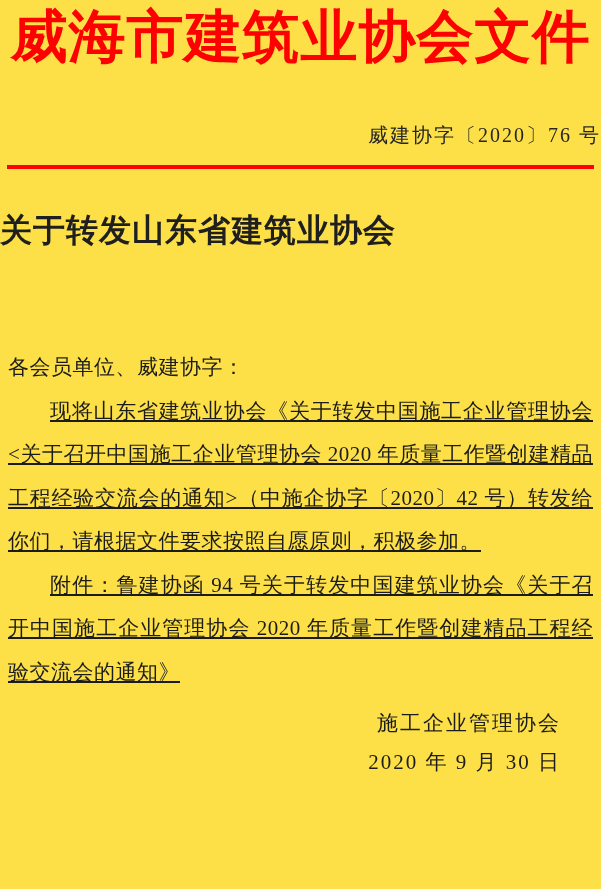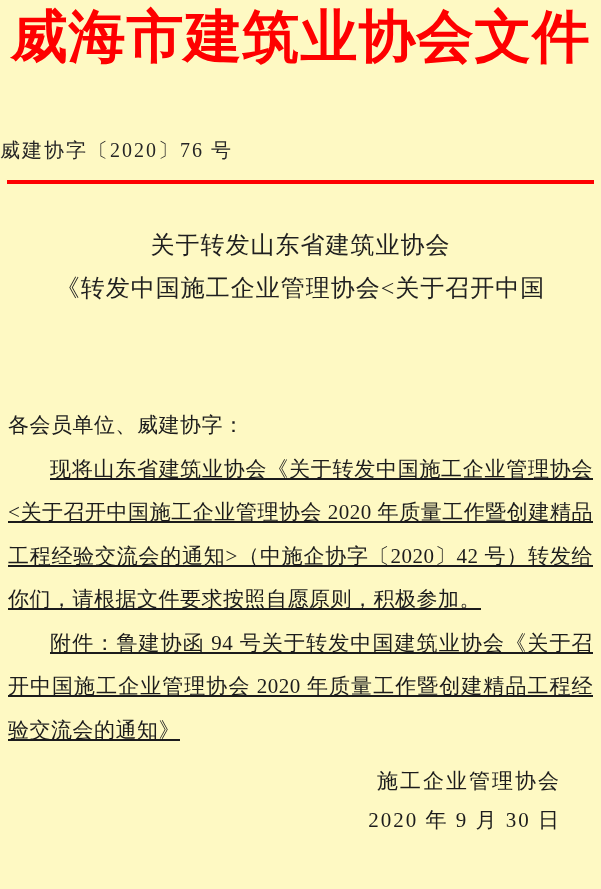--- a/index.html
+++ b/index.html
@@ -2,55 +2,55 @@
 <html><head>
 <meta charset="utf-8">
 <style>
   * { margin: 0; padding: 0; box-sizing: border-box; }
   html, body { background: #ffffff; }
   .page {
     position: relative;
     width: 601px;
     height: 889px;
     margin: 0 auto;
-    background: #fef9c3;
+    background: #fde047;
     overflow: hidden;
     font-family: "Liberation Serif", "DejaVu Serif", serif;
     color: #1c1c1c;
   }
   .banner {
     padding-top: 2px;
     text-align: center;
     font-size: 57px;
     line-height: 70px;
     font-weight: bold;
     color: #fe0000;
     letter-spacing: 1px;
     white-space: nowrap;
   }
   .doc-number {
-    margin-top: 63px;
-    text-align: left;
+    margin-top: 48px;
+    text-align: right;
     font-size: 20px;
     line-height: 30px;
     color: #262626;
     letter-spacing: 2px;
   }
   .red-divider {
     margin: 15px 7px 0 7px;
     height: 0;
     border-top: 4px solid #fe0000;
   }
   .title-block {
     margin-top: 40px;
-    text-align: center;
-    font-size: 24px;
+    font-size: 32px;
     line-height: 43px;
     color: #1f1f1f;
     letter-spacing: 1px;
+    font-weight: bold;
   }
   .body-block {
     margin: 0 8px;
     font-size: 21px;
     line-height: 43.5px;
     letter-spacing: 0.5px;
     color: #1c1c1c;
   }
   .salutation {
     margin-top: 94px;
@@ -76,21 +76,20 @@
 <div class="page">
 
   <div class="banner">威海市建筑业协会文件</div>
 
   <div class="doc-number">威建协字〔2020〕76 号</div>
 
   <div class="red-divider"></div>
 
   <div class="title-block">
     <div>关于转发山东省建筑业协会</div>
-    <div>《转发中国施工企业管理协会&lt;关于召开中国</div>
   </div>
 
   <div class="body-block">
     <div class="salutation">各会员单位、威建协字：</div>
 
     <p class="body-paragraph">现将山东省建筑业协会《关于转发中国施工企业管理协会&lt;关于召开中国施工企业管理协会 2020 年质量工作暨创建精品工程经验交流会的通知&gt;（中施企协字〔2020〕42 号）转发给你们，请根据文件要求按照自愿原则，积极参加。</p>
 
     <p class="body-paragraph">附件：鲁建协函 94 号关于转发中国建筑业协会《关于召开中国施工企业管理协会 2020 年质量工作暨创建精品工程经验交流会的通知》</p>
   </div>
 

